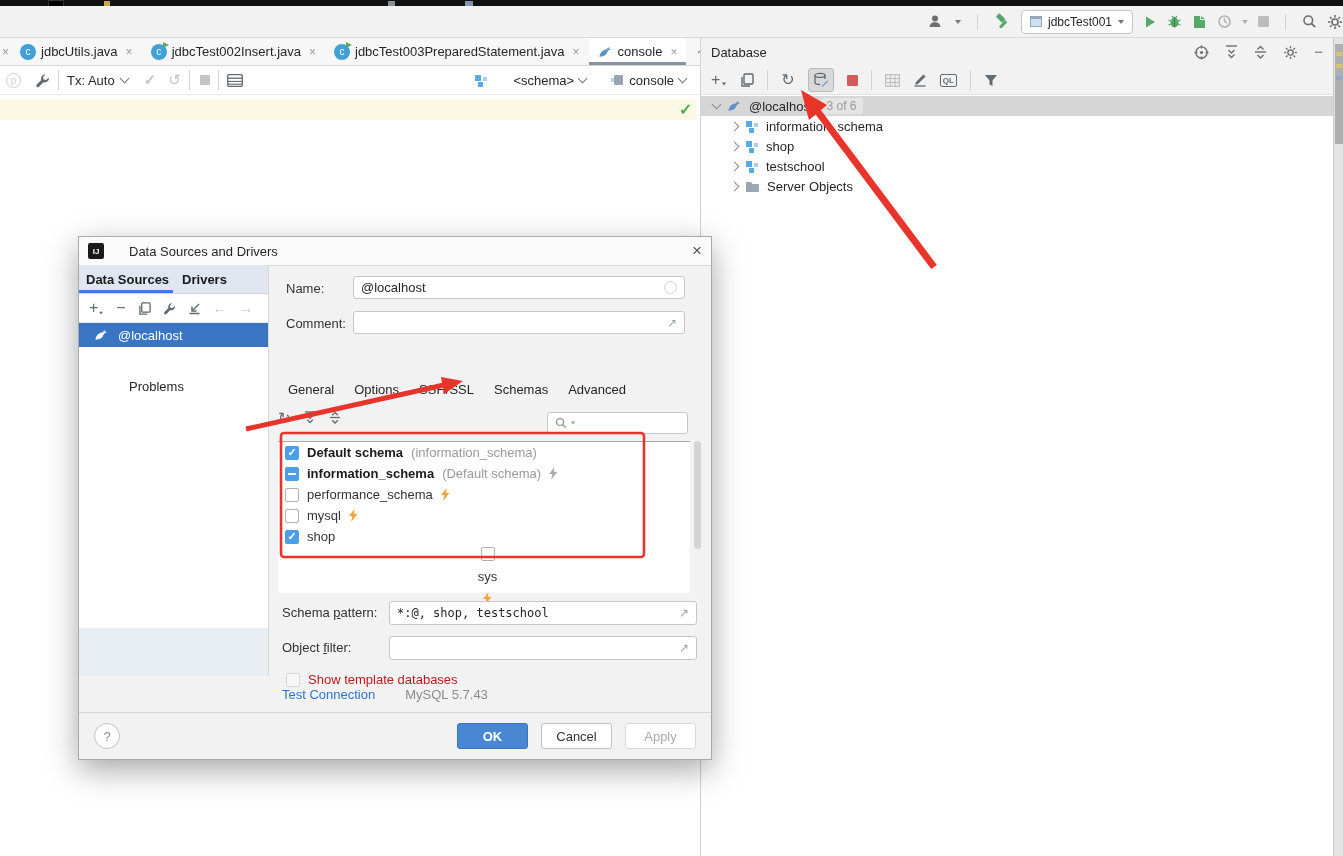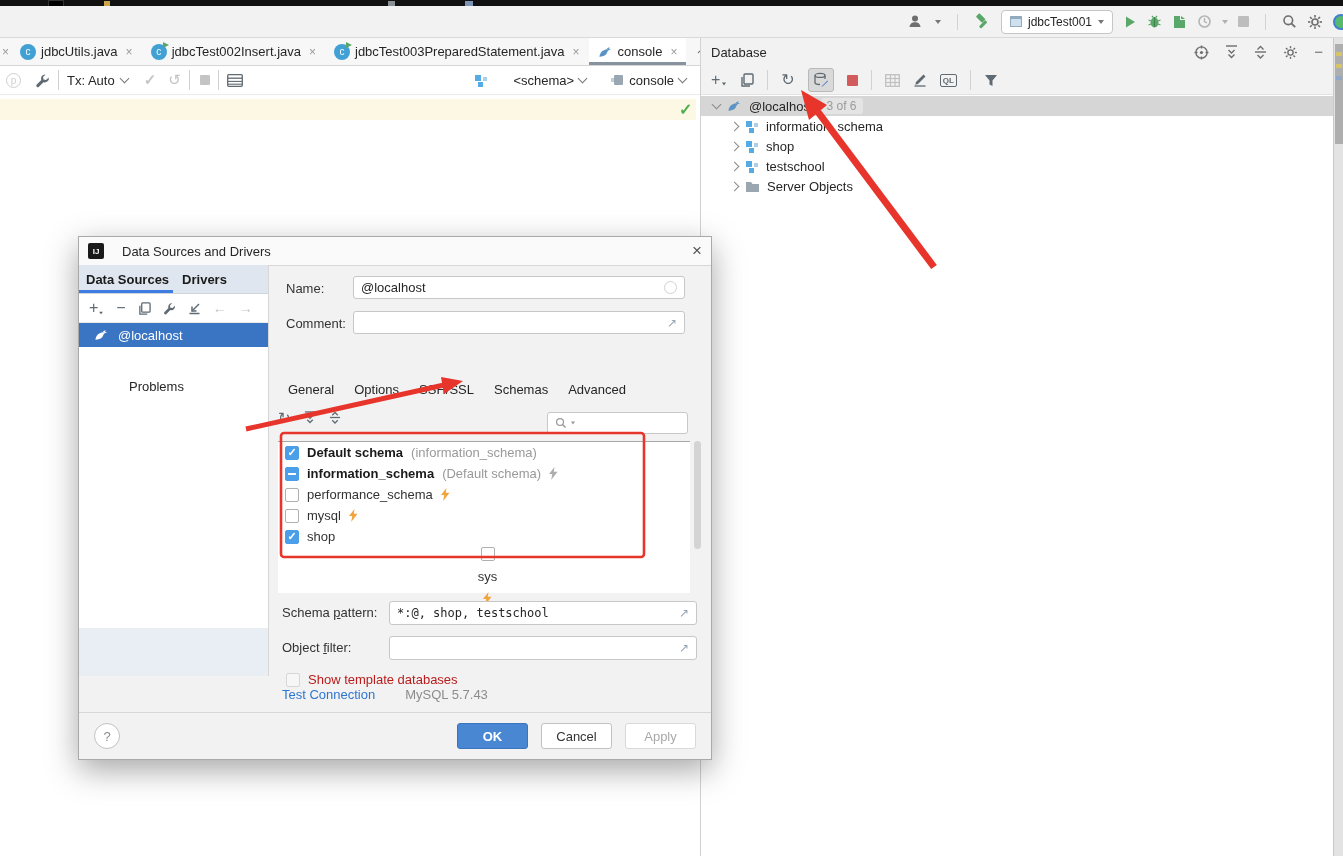--- a/index.html
+++ b/index.html
@@ -38,21 +38,21 @@
 </head>
 <body>
 
 <div class="abs" style="left:0;top:0;width:1343px;height:6px;background:#111;">
   <span class="abs" style="left:48px;top:0;width:14px;height:6px;background:#000;border:1px solid #333;"></span>
   <span class="abs" style="left:104px;top:1px;width:6px;height:5px;background:#caa54a;"></span>
   <span class="abs" style="left:388px;top:1px;width:7px;height:5px;background:#8a8f96;"></span>
   <span class="abs" style="left:465px;top:1px;width:8px;height:5px;background:#7d92b5;"></span>
 </div>
 
-<div class="abs row" style="left:0;top:6px;width:1343px;height:32px;background:#f2f2f2;border-bottom:1px solid #d9d9d9;box-sizing:border-box;">
+<div class="abs row" style="left:0;top:6px;width:1343px;height:32px;background:#f2f2f2;border-bottom:1px solid #d9d9d9;box-sizing:border-box;padding-left:20px;">
   <div class="row" style="margin-left:908px;gap:10px;">
     <span class="icobtn">
       <svg width="17" height="15" viewBox="0 0 17 15">
           <circle cx="7" cy="4.5" r="3" fill="#6e6e6e"></circle>
           <path d="M1.5 13 C2 9.5 4.2 8.2 7 8.2 C9.8 8.2 12 9.5 12.5 13 Z" fill="#6e6e6e"></path>
         </svg>
     </span>
     <span class="caret"></span>
     <span class="vdiv"></span>
     <span class="icobtn">
@@ -362,21 +362,21 @@
   <div class="abs" style="left:1px;top:6px;width:8px;height:100px;background:#aeaeae;"></div>
   <span class="abs" style="left:2px;top:14px;width:6px;height:4px;background:#d8c26a;"></span>
   <span class="abs" style="left:2px;top:26px;width:6px;height:4px;background:#d8c26a;"></span>
   <span class="abs" style="left:2px;top:38px;width:6px;height:4px;background:#8fa7c9;"></span>
 </div>
 
 <div class="abs" style="left:78px;top:236px;width:634px;height:524px;background:#f2f2f2;border:1px solid #a9a9a9;box-shadow:0 10px 30px rgba(0,0,0,.35);box-sizing:border-box;">
 
   <div class="row" style="height:28px;background:#fafafa;border-bottom:1px solid #d7d7d7;padding:0 9px;">
     <span style="width:16px;height:16px;background:#1a1a1a;border-radius:2px;color:#fff;font-size:8px;font-weight:bold;display:inline-flex;align-items:center;justify-content:center;">IJ</span>
-    <span style="margin-left:18px;color:#262626;">Data Sources and Drivers</span>
+    <span style="margin-left:25px;color:#262626;">Data Sources and Drivers</span>
     <span style="margin-left:auto;color:#555;font-size:17px;">×</span>
   </div>
 
   <div class="abs" style="left:0;top:28px;width:190px;height:411px;background:#fff;border-right:1px solid #d7d7d7;box-sizing:border-box;">
     <div class="row" style="height:28px;background:#dfe6ef;border-bottom:1px solid #cfd6df;">
       <span class="abs" style="left:0;top:25px;width:94px;height:3px;background:#3e7de0;"></span>
       <span style="font-weight:bold;color:#1a1a1a;padding:0 7px;">Data Sources</span>
       <span style="font-weight:bold;color:#1a1a1a;padding:0 6px;">Drivers</span>
     </div>
     <div class="row" style="height:28px;gap:12px;padding:0 10px;border-bottom:1px solid #ececec;">

